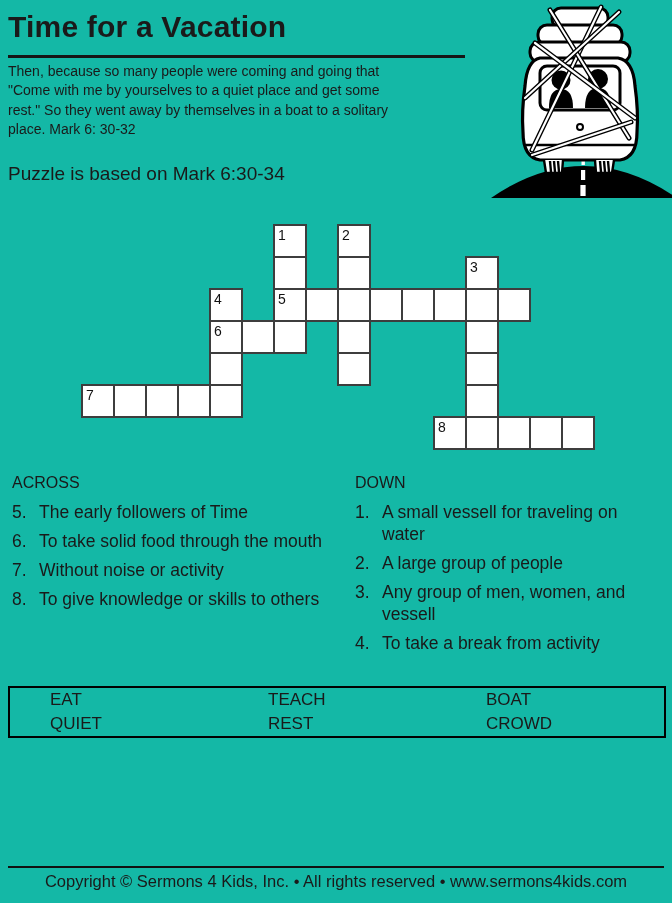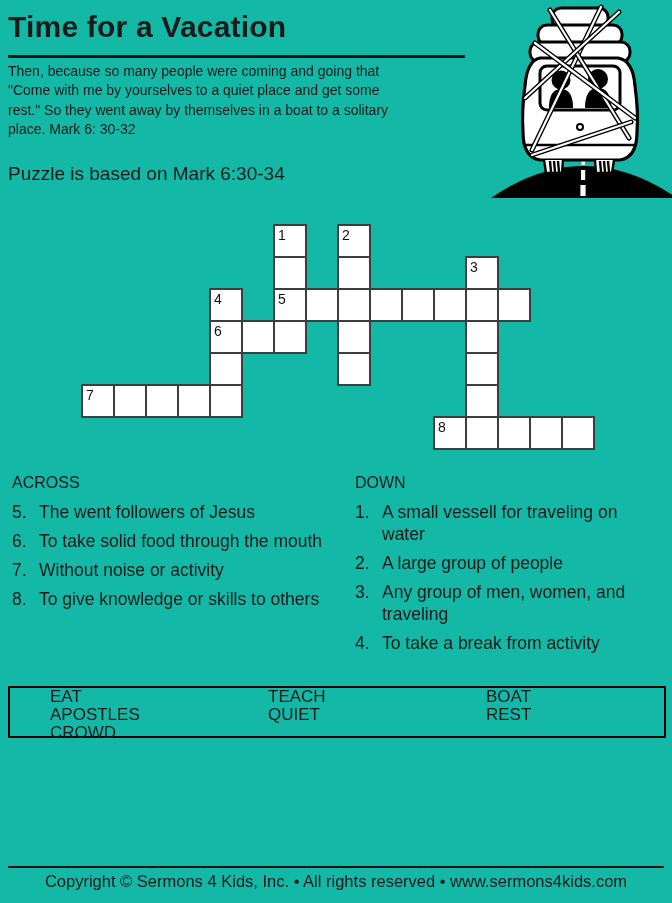--- a/index.html
+++ b/index.html
@@ -166,21 +166,21 @@
       <div class="cell" style="left: 416px; top: 192px;"></div>
       <div class="cell" style="left: 448px; top: 192px;"></div>
       <div class="cell" style="left: 480px; top: 192px;"></div>
     </div>
 
   <section class="clues across">
     <div class="clues-title">ACROSS</div>
     <div class="clue-list" id="across-list">
         <div class="clue">
           <span class="clue-num">5.</span>
-          <span class="clue-text">The went followers of Jesus</span>
+          <span class="clue-text">The early followers of Time</span>
         </div>
         <div class="clue">
           <span class="clue-num">6.</span>
           <span class="clue-text">To take solid food through the mouth</span>
         </div>
         <div class="clue">
           <span class="clue-num">7.</span>
           <span class="clue-text">Without noise or activity</span>
         </div>
         <div class="clue">
@@ -196,34 +196,33 @@
         <div class="clue">
           <span class="clue-num">1.</span>
           <span class="clue-text">A small vessell for traveling on water</span>
         </div>
         <div class="clue">
           <span class="clue-num">2.</span>
           <span class="clue-text">A large group of people</span>
         </div>
         <div class="clue">
           <span class="clue-num">3.</span>
-          <span class="clue-text">Any group of men, women, and traveling</span>
+          <span class="clue-text">Any group of men, women, and vessell</span>
         </div>
         <div class="clue">
           <span class="clue-num">4.</span>
           <span class="clue-text">To take a break from activity</span>
         </div>
       </div>
   </section>
 
   <div class="word-bank" id="word-bank">
       <span class="bank-word">EAT</span>
       <span class="bank-word">TEACH</span>
       <span class="bank-word">BOAT</span>
-      <span class="bank-word">APOSTLES</span>
       <span class="bank-word">QUIET</span>
       <span class="bank-word">REST</span>
       <span class="bank-word">CROWD</span>
     </div>
 
   <div class="footer-rule"></div>
   <div class="footer-text">Copyright © Sermons 4 Kids, Inc. • All rights reserved • www.sermons4kids.com</div>
 
 </div>
 

